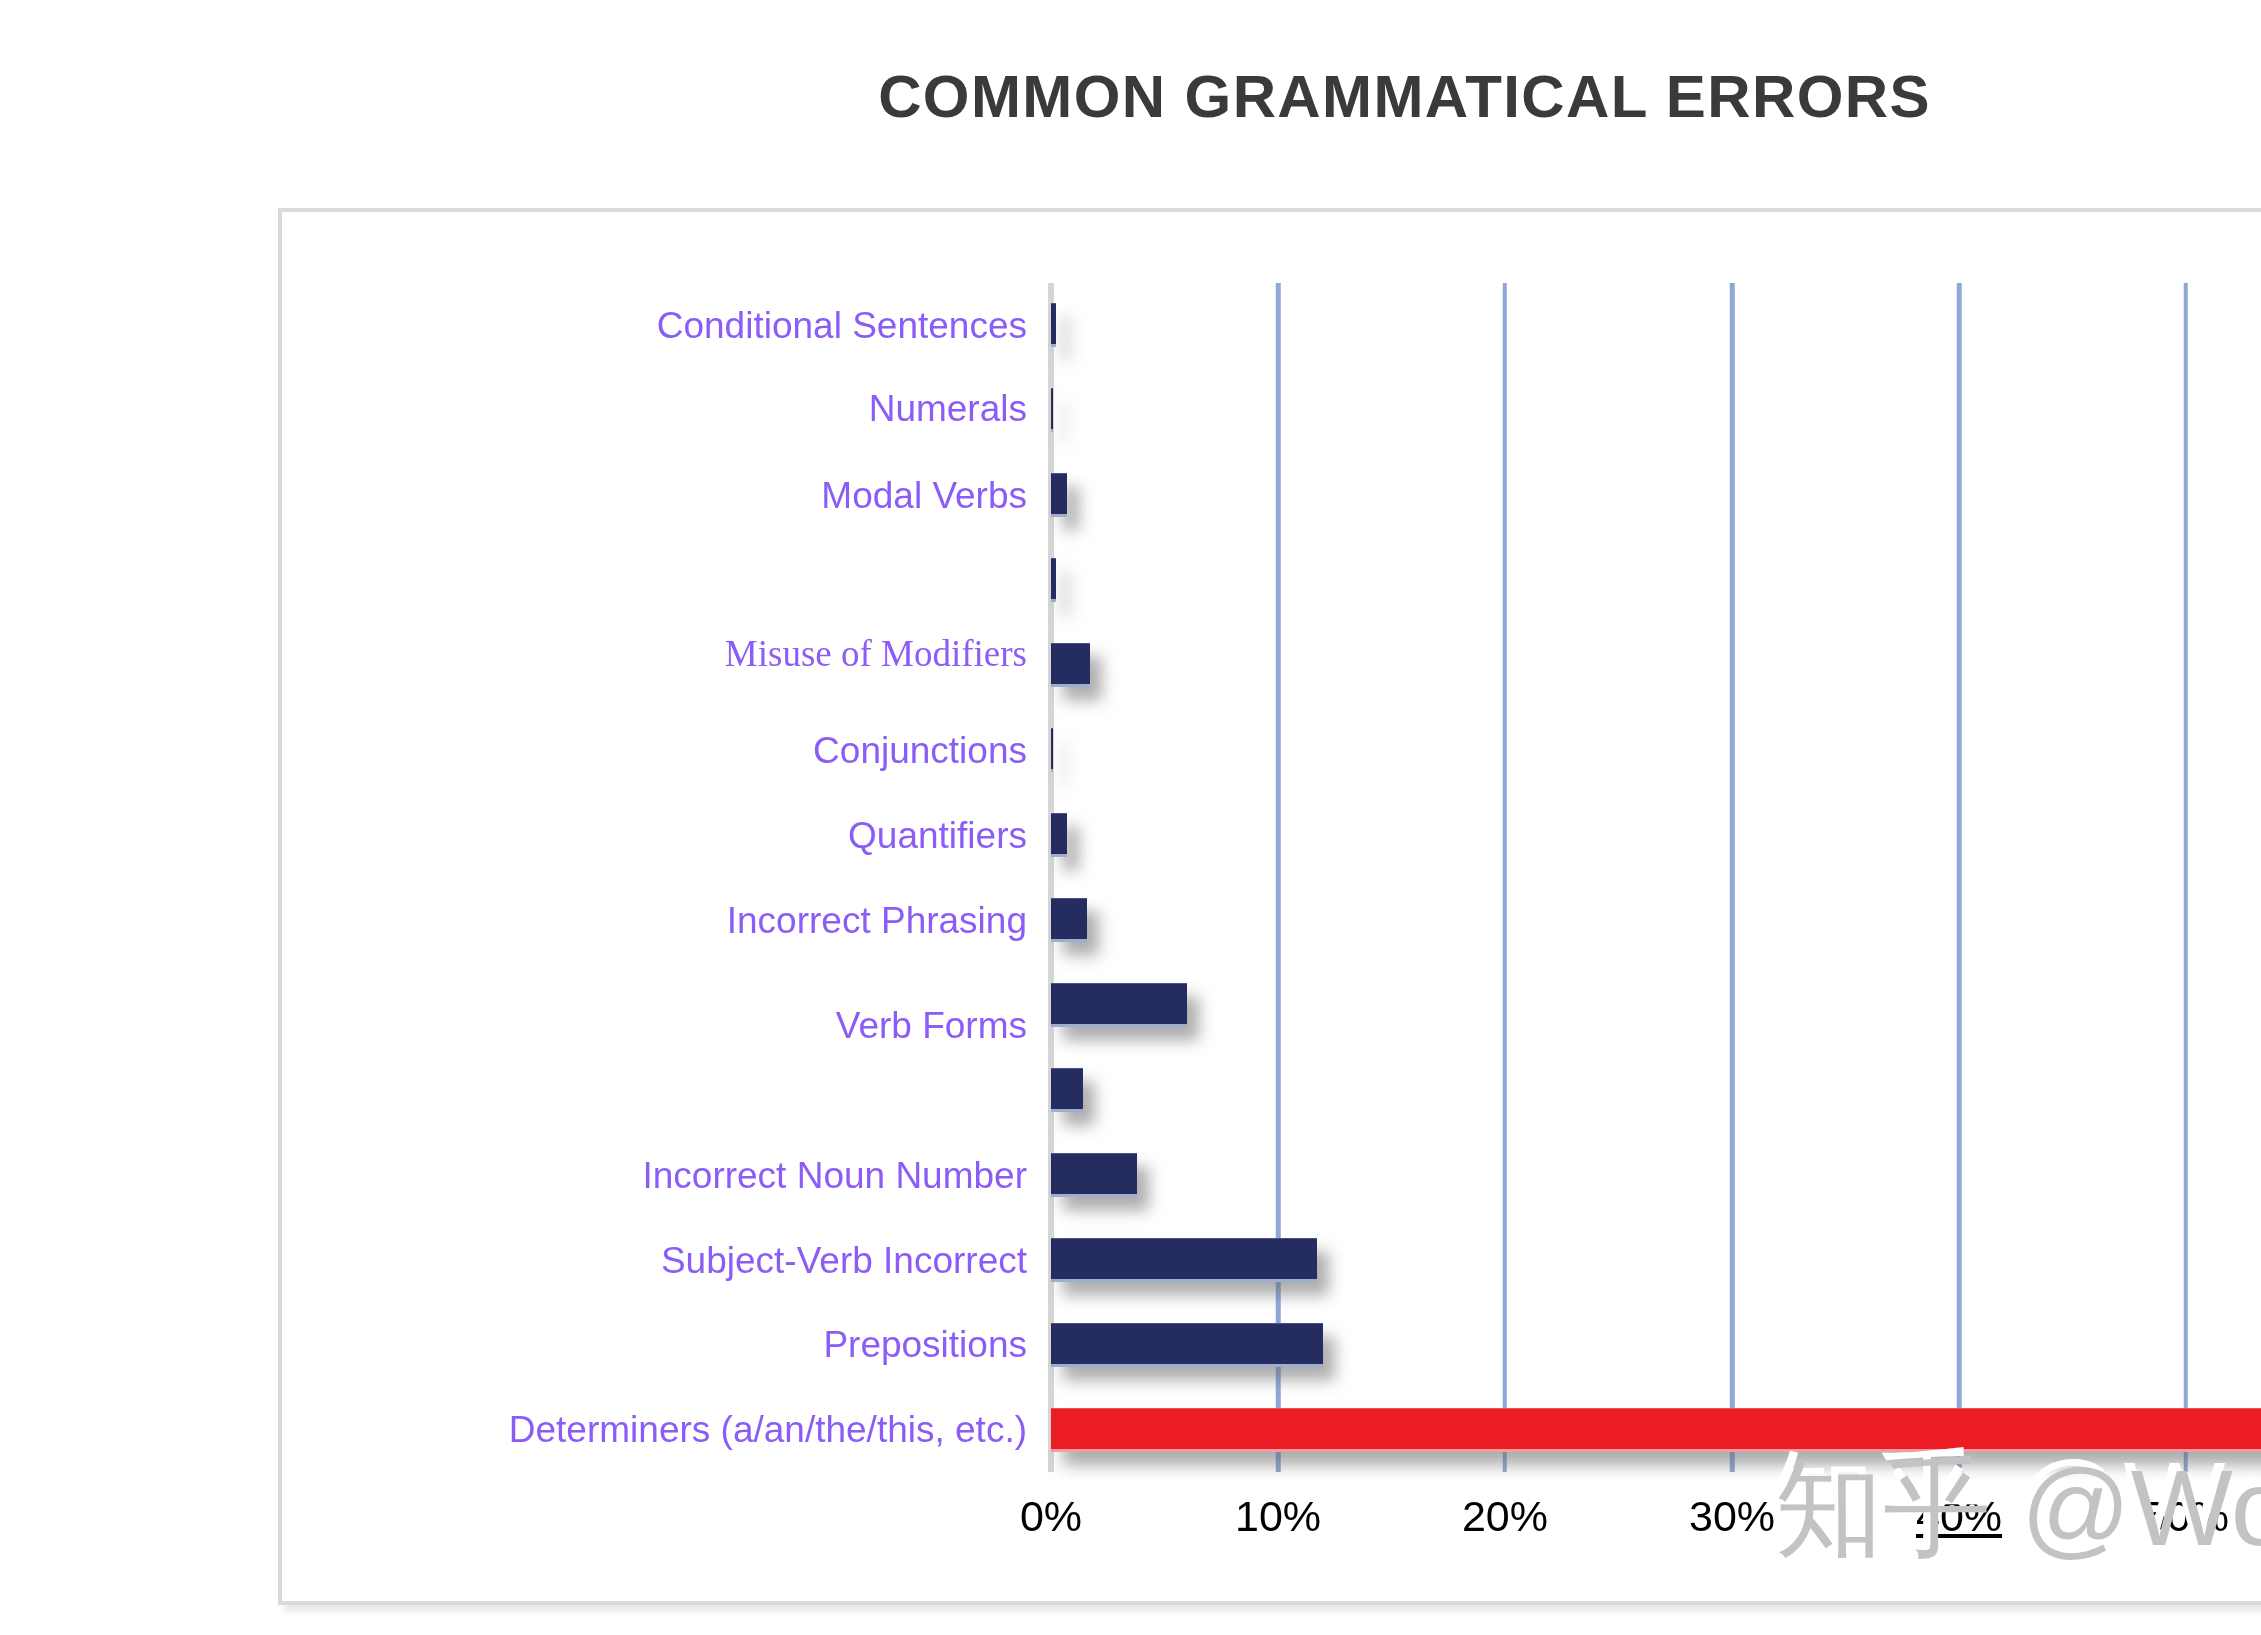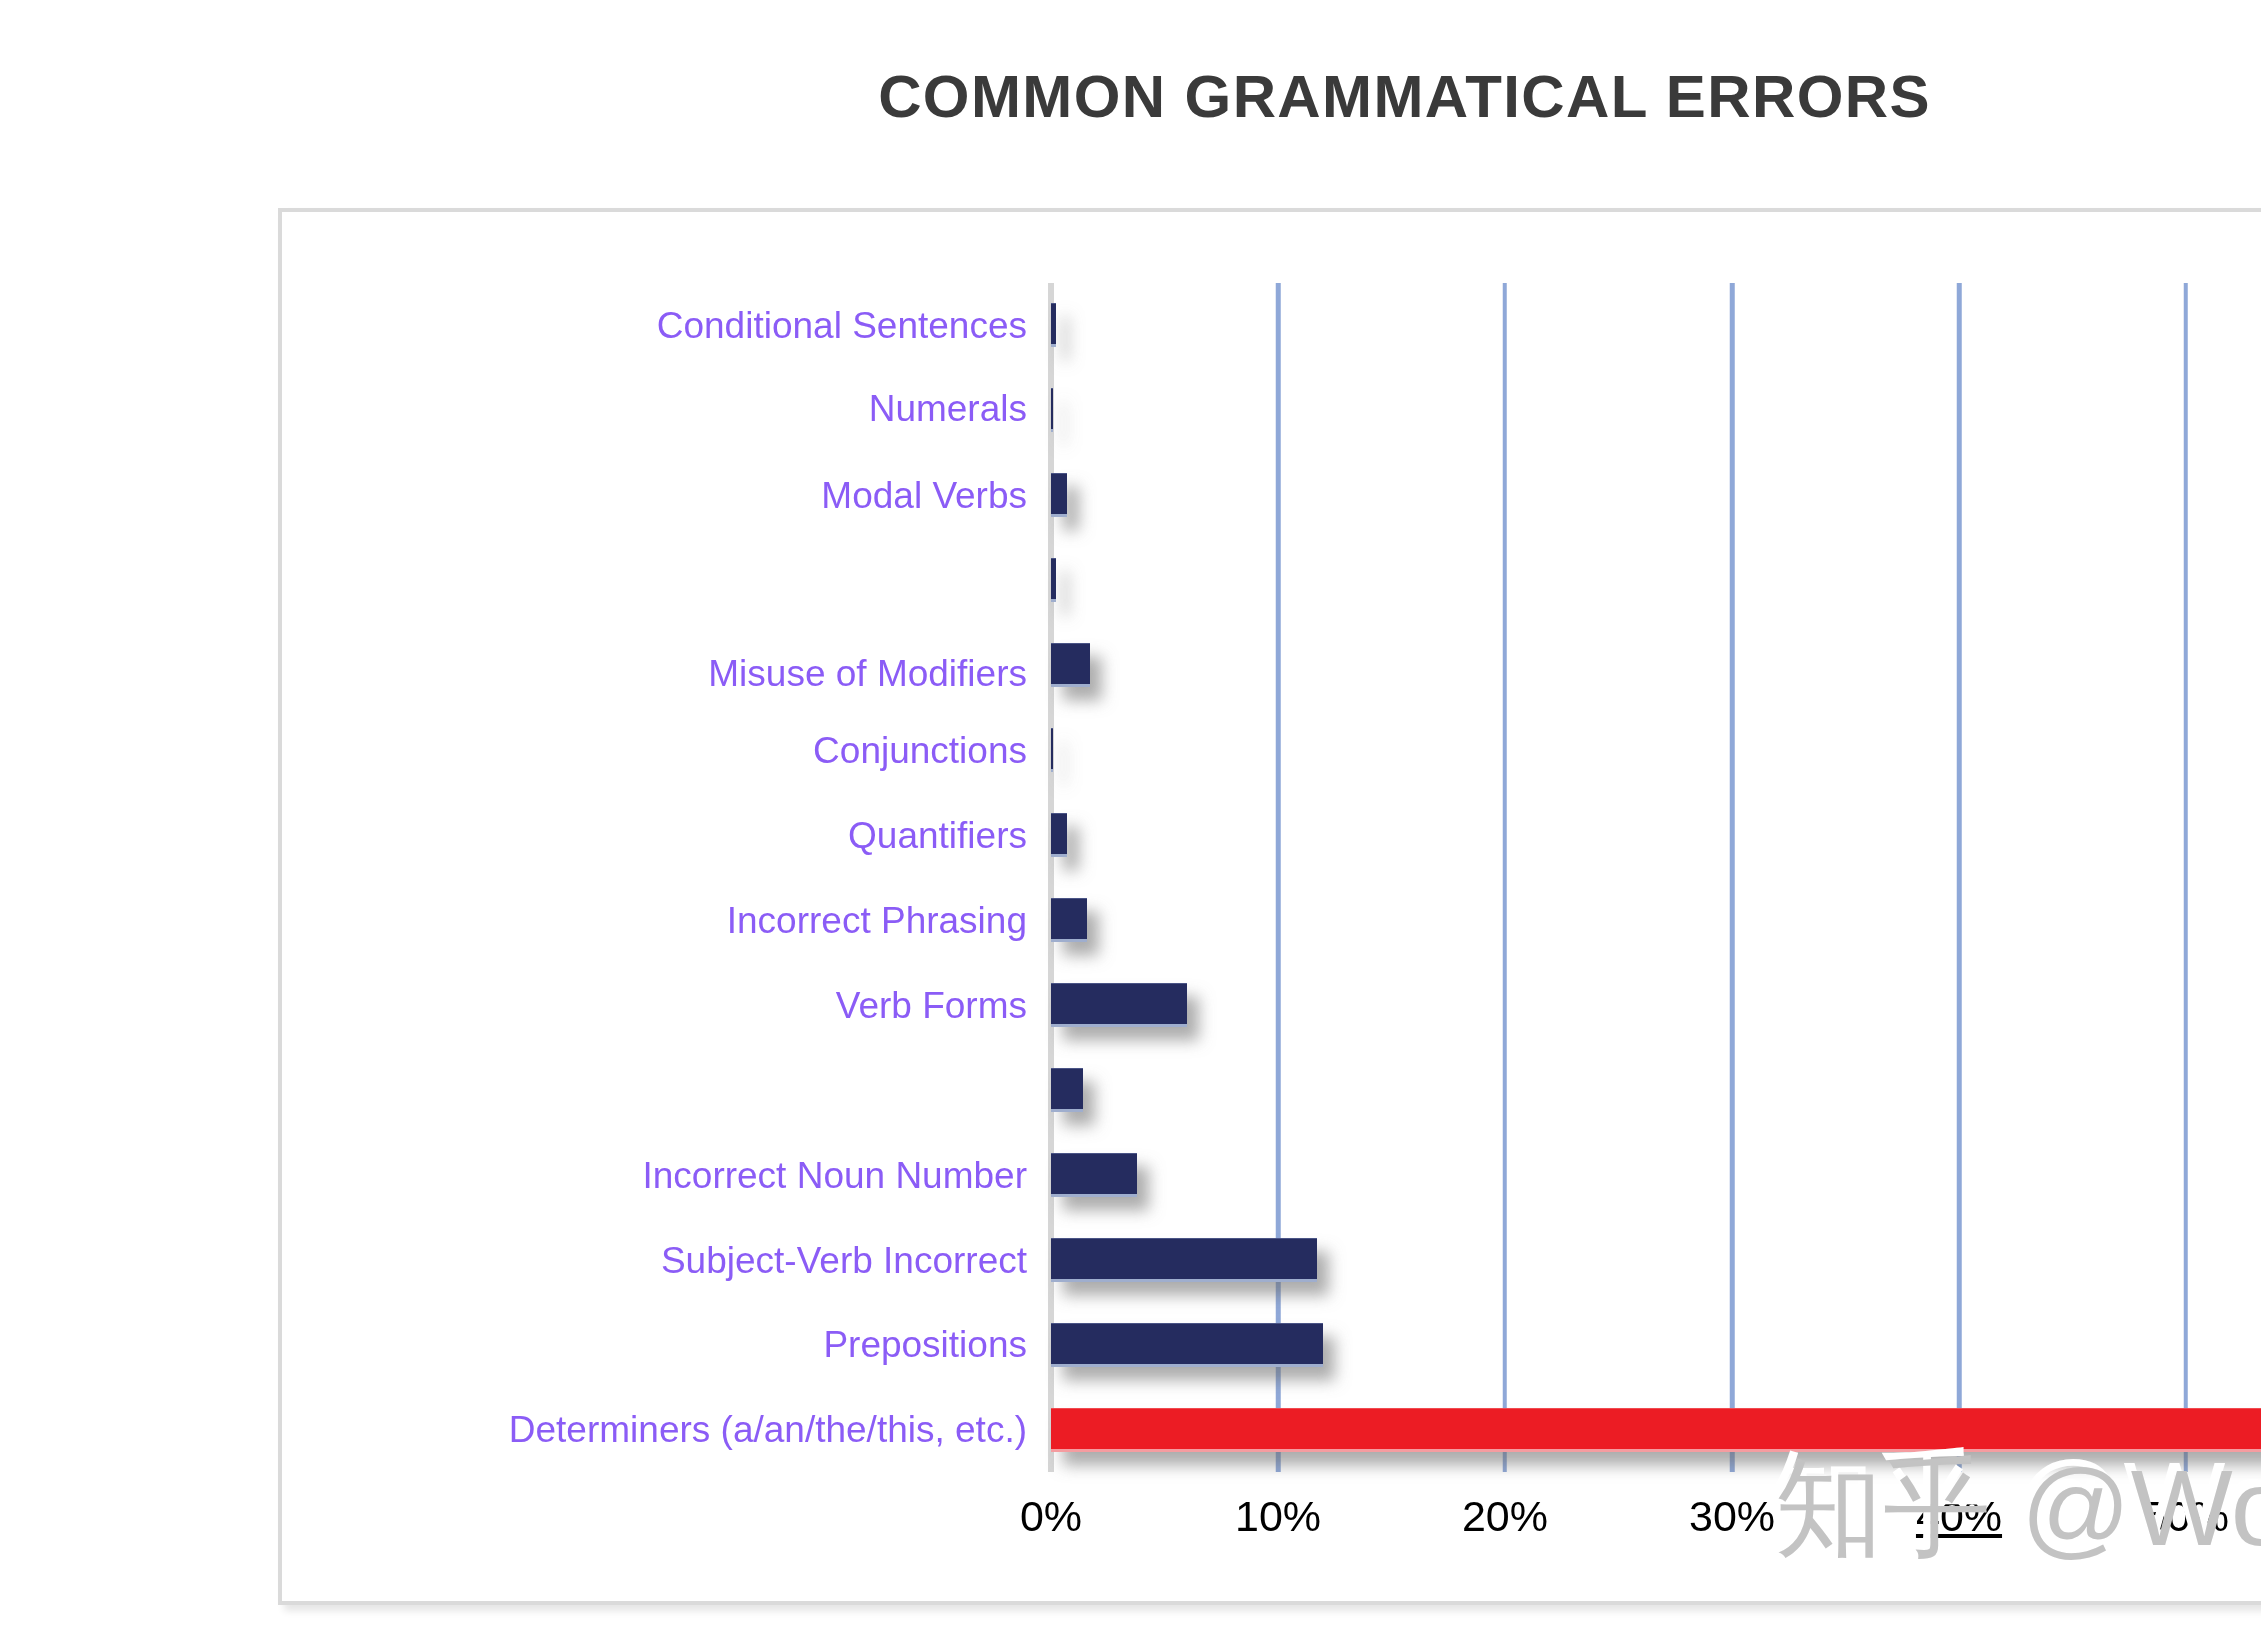--- a/index.html
+++ b/index.html
@@ -66,25 +66,25 @@
 <body>
 
 <div class="chart-title">COMMON GRAMMATICAL ERRORS</div>
 
 <div class="chart-frame"></div>
 
 <div class="labels" id="labels">
     <div class="category-label" style="top: 0px; height: 85px;">Conditional Sentences</div>
     <div class="category-label" style="top: 83px; height: 85px;">Numerals</div>
     <div class="category-label" style="top: 170px; height: 85px;">Modal Verbs</div>
-    <div class="category-label" style="top: 348px; height: 85px;">Misuse of Modifiers</div>
+    <div class="category-label" style="top: 328px; height: 85px; font-family: Liberation Serif, serif;">Misuse of Modifiers</div>
     <div class="category-label" style="top: 425px; height: 85px;">Conjunctions</div>
     <div class="category-label" style="top: 510px; height: 85px;">Quantifiers</div>
     <div class="category-label" style="top: 595px; height: 85px;">Incorrect Phrasing</div>
-    <div class="category-label" style="top: 680px; height: 85px;">Verb Forms</div>
+    <div class="category-label" style="top: 700px; height: 85px;">Verb Forms</div>
     <div class="category-label" style="top: 850px; height: 85px;">Incorrect Noun Number</div>
     <div class="category-label" style="top: 935px; height: 85px;">Subject-Verb Incorrect</div>
     <div class="category-label" style="top: 1019px; height: 85px;">Prepositions</div>
     <div class="category-label" style="top: 1104px; height: 85px;">Determiners (a/an/the/this, etc.)</div>
   </div>
 
 <div class="plot-area" id="plot">
   <div class="axis-line"></div>
 <div class="gridline" style="left: 16.6667%;"></div>
     <div class="gridline" style="left: 33.3333%;"></div>

